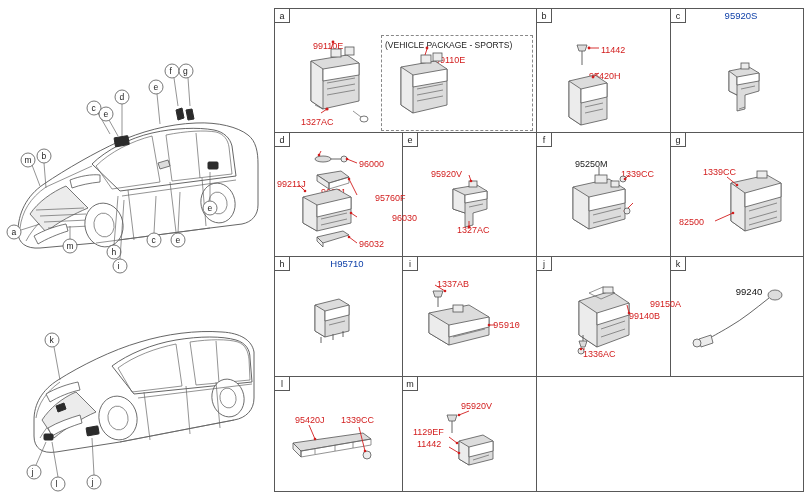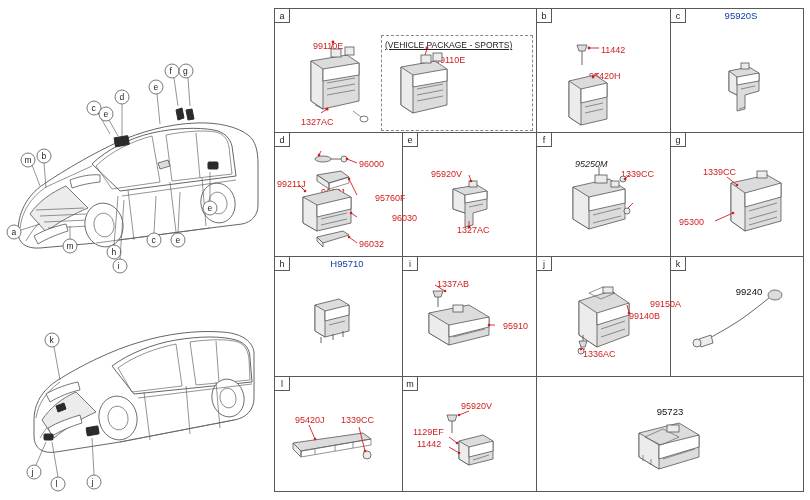--- a/index.html
+++ b/index.html
@@ -18,24 +18,24 @@
   .cell.last{border-right:none;}
   .row.last .cell{border-bottom:none;}
 
   .cell-letter{position:absolute;left:0;top:0;width:15px;height:14px;border-right:1px solid #585858;border-bottom:1px solid #585858;
     font-size:9px;line-height:14px;text-align:center;color:#222;box-sizing:border-box;background:#fff;}
 
   .hdr-label{position:absolute;top:1px;left:50%;transform:translateX(-50%);font-size:9.5px;color:#0d3fa8;white-space:nowrap;}
   .hdr-label.dark{color:#111;margin-top:28px;}
 
   .pn{position:absolute;font-size:9px;color:#d21d1d;white-space:nowrap;letter-spacing:0px;}
-  .pn.dark{color:#222;font-style:italic;}
+  .pn.dark{color:#222;}
 
   .dashbox{position:absolute;border:1px dashed #888;box-sizing:border-box;}
-  .dash-title{position:absolute;font-size:8.5px;color:#222;white-space:nowrap;text-decoration:underline;}
+  .dash-title{position:absolute;font-size:8.5px;color:#222;white-space:nowrap;}
 
   svg{display:block;overflow:visible;}
   .ln{stroke:#555;stroke-width:.9;fill:none;}
   .ln2{stroke:#666;stroke-width:.7;fill:none;}
   .fillg{fill:#dcdcdc;stroke:#555;stroke-width:.8;}
   .fillg2{fill:#ececec;stroke:#555;stroke-width:.8;}
   .fillw{fill:#fff;stroke:#555;stroke-width:.8;}
   .fillbk{fill:#2b2b2b;stroke:#2b2b2b;}
   .redln{stroke:#d21d1d;stroke-width:.9;fill:none;}
   .reddot{fill:#d21d1d;}
@@ -373,21 +373,21 @@
           <circle class="reddot" cx="88" cy="46" r="1.3"></circle>
           <path class="redln" d="M88 78 L96 70"></path>
           <circle class="reddot" cx="88" cy="78" r="1.3"></circle>
           <circle class="fillg2" cx="90" cy="78" r="3"></circle>
         </svg>
       </div>
 
       <div class="cell last" style="width:132px;">
         <div class="cell-letter">g</div>
         <div class="pn" style="left:32px;top:34px;">1339CC</div>
-        <div class="pn" style="left:8px;top:84px;">95300</div>
+        <div class="pn" style="left:8px;top:84px;">82500</div>
 
         <svg width="132" height="124" style="position:absolute;left:0;top:0;">
           <path class="fillg" d="M60 50 L96 42 L110 50 L110 88 L74 98 L60 88 Z"></path>
           <path class="fillg2" d="M60 50 L74 60 L74 98 L60 88 Z"></path>
           <path class="fillw" d="M74 60 L110 50 L110 64 L74 74 Z"></path>
           <path class="ln2" d="M78 78 L106 70 M78 86 L106 78 M78 92 L106 84"></path>
           <rect class="fillg2" x="86" y="38" width="10" height="7"></rect>
           <path class="redln" d="M66 52 L56 44"></path>
           <circle class="reddot" cx="66" cy="52" r="1.3"></circle>
           <path class="redln" d="M62 80 L44 88"></path>
@@ -407,21 +407,21 @@
           <path class="fillg2" d="M40 48 L50 54 L50 80 L40 74 Z"></path>
           <path class="fillw" d="M50 54 L74 48 L74 58 L50 64 Z"></path>
           <path class="ln2" d="M54 68 L70 64"></path>
           <path class="ln" d="M46 80 L46 86 M58 77 L58 83 M68 74 L68 80"></path>
         </svg>
       </div>
 
       <div class="cell" style="width:134px;">
         <div class="cell-letter">i</div>
         <div class="pn" style="left:34px;top:22px;">1337AB</div>
-        <div class="pn" style="left:100px;top:64px;">95910</div>
+        <div class="pn" style="left:90px;top:64px;font-family:Liberation Mono, monospace;">95910</div>
 
         <svg width="134" height="120" style="position:absolute;left:0;top:0;">
 
           <path class="fillg" d="M30 34 L40 34 L38 40 L32 40 Z"></path>
           <path class="ln" d="M35 40 L35 50"></path>
           <path class="redln" d="M42 34 L32 28"></path>
           <circle class="reddot" cx="42" cy="34" r="1.3"></circle>
 
           <path class="fillg" d="M26 56 L66 48 L86 60 L86 78 L46 88 L26 76 Z"></path>
           <path class="fillg2" d="M26 56 L46 68 L46 88 L26 76 Z"></path>
@@ -511,29 +511,16 @@
           <path class="fillg2" d="M56 64 L66 70 L66 88 L56 82 Z"></path>
           <path class="fillw" d="M66 70 L90 64 L90 74 L66 80 Z"></path>
           <path class="ln2" d="M70 83 L86 78"></path>
           <path class="redln" d="M54 66 L46 60"></path>
           <circle class="reddot" cx="54" cy="66" r="1.3"></circle>
           <path class="redln" d="M56 76 L46 70"></path>
           <circle class="reddot" cx="56" cy="76" r="1.3"></circle>
         </svg>
       </div>
 
-      <div class="cell last" style="width:266px;">
-        <div class="hdr-label dark" style="left:133px;">95723</div>
-
-        <svg width="266" height="114" style="position:absolute;left:0;top:0;">
-          <path class="fillg" d="M102 56 L142 46 L162 58 L162 80 L122 92 L102 80 Z"></path>
-          <path class="fillg2" d="M102 56 L122 68 L122 92 L102 80 Z"></path>
-          <path class="fillw" d="M122 68 L162 58 L162 70 L122 82 Z"></path>
-          <path class="ln2" d="M126 82 L158 72"></path>
-          <path class="ln2" d="M108 60 L126 52 L142 60 L124 68 Z"></path>
-          <rect class="fillg2" x="130" y="48" width="12" height="7"></rect>
-          <path class="ln2" d="M106 78 L106 84 M114 82 L114 88"></path>
-        </svg>
-      </div>
     </div>
 
   </div>
 </div>
 
 </body></html>

